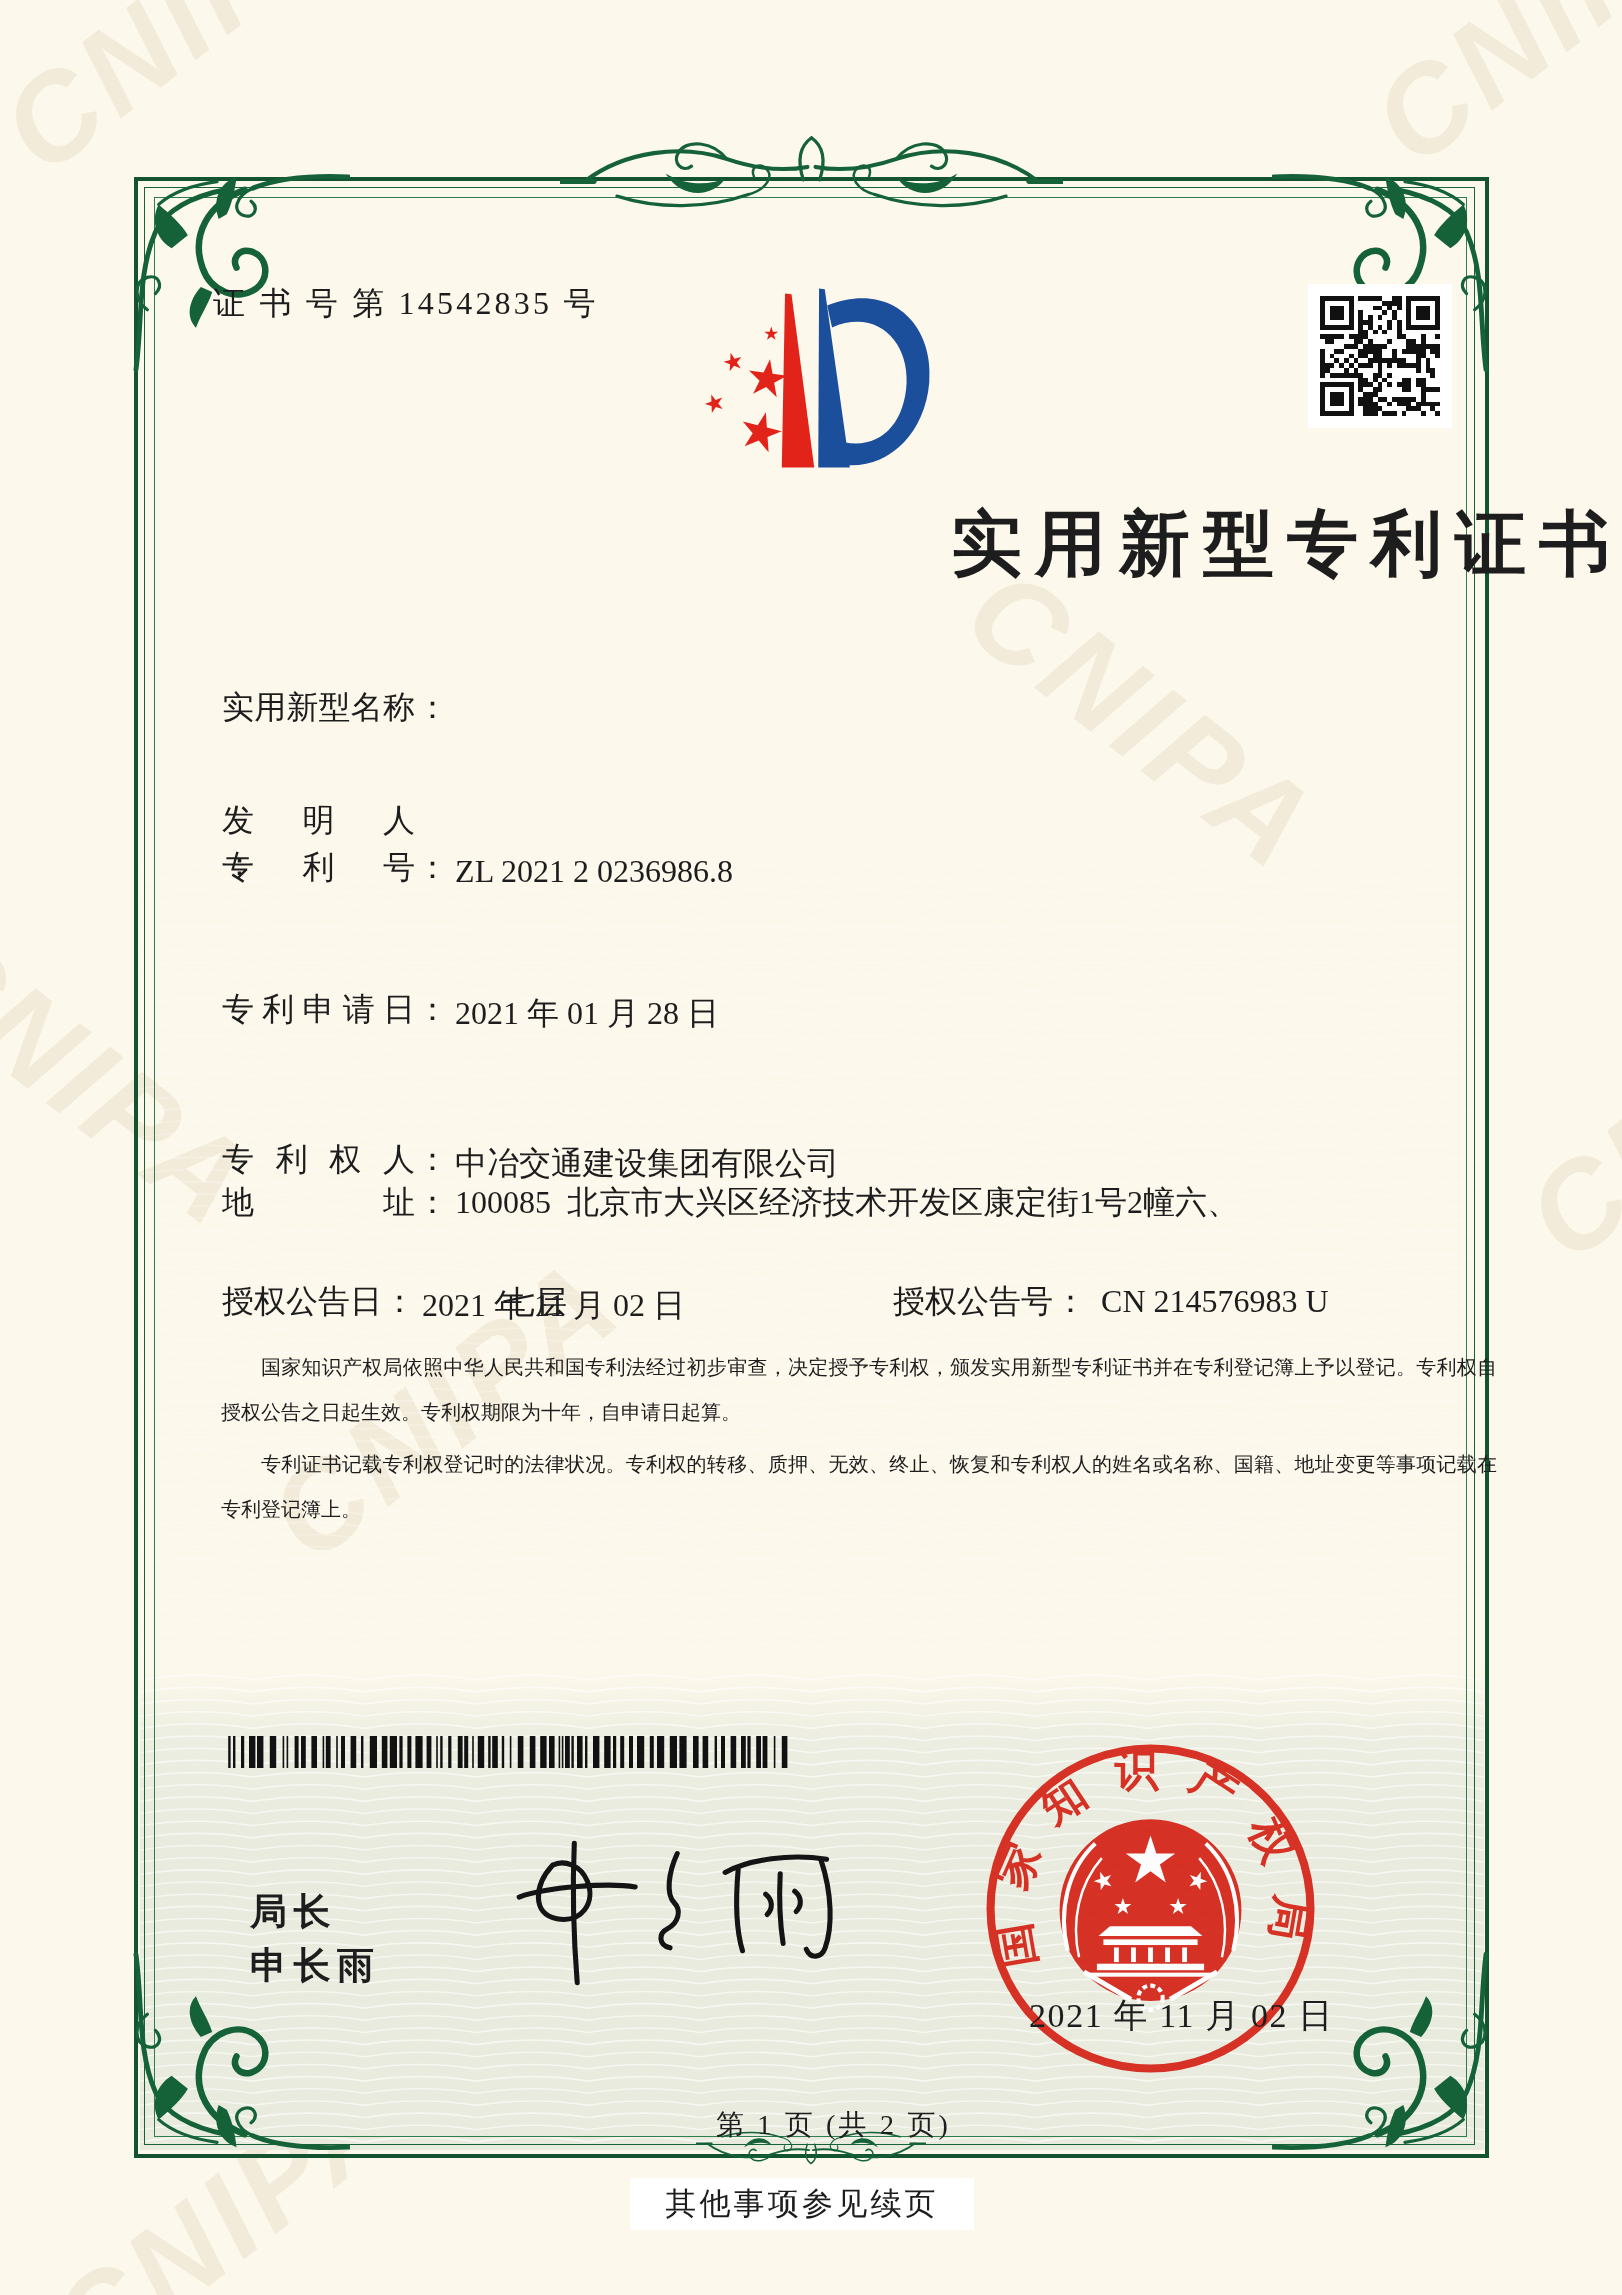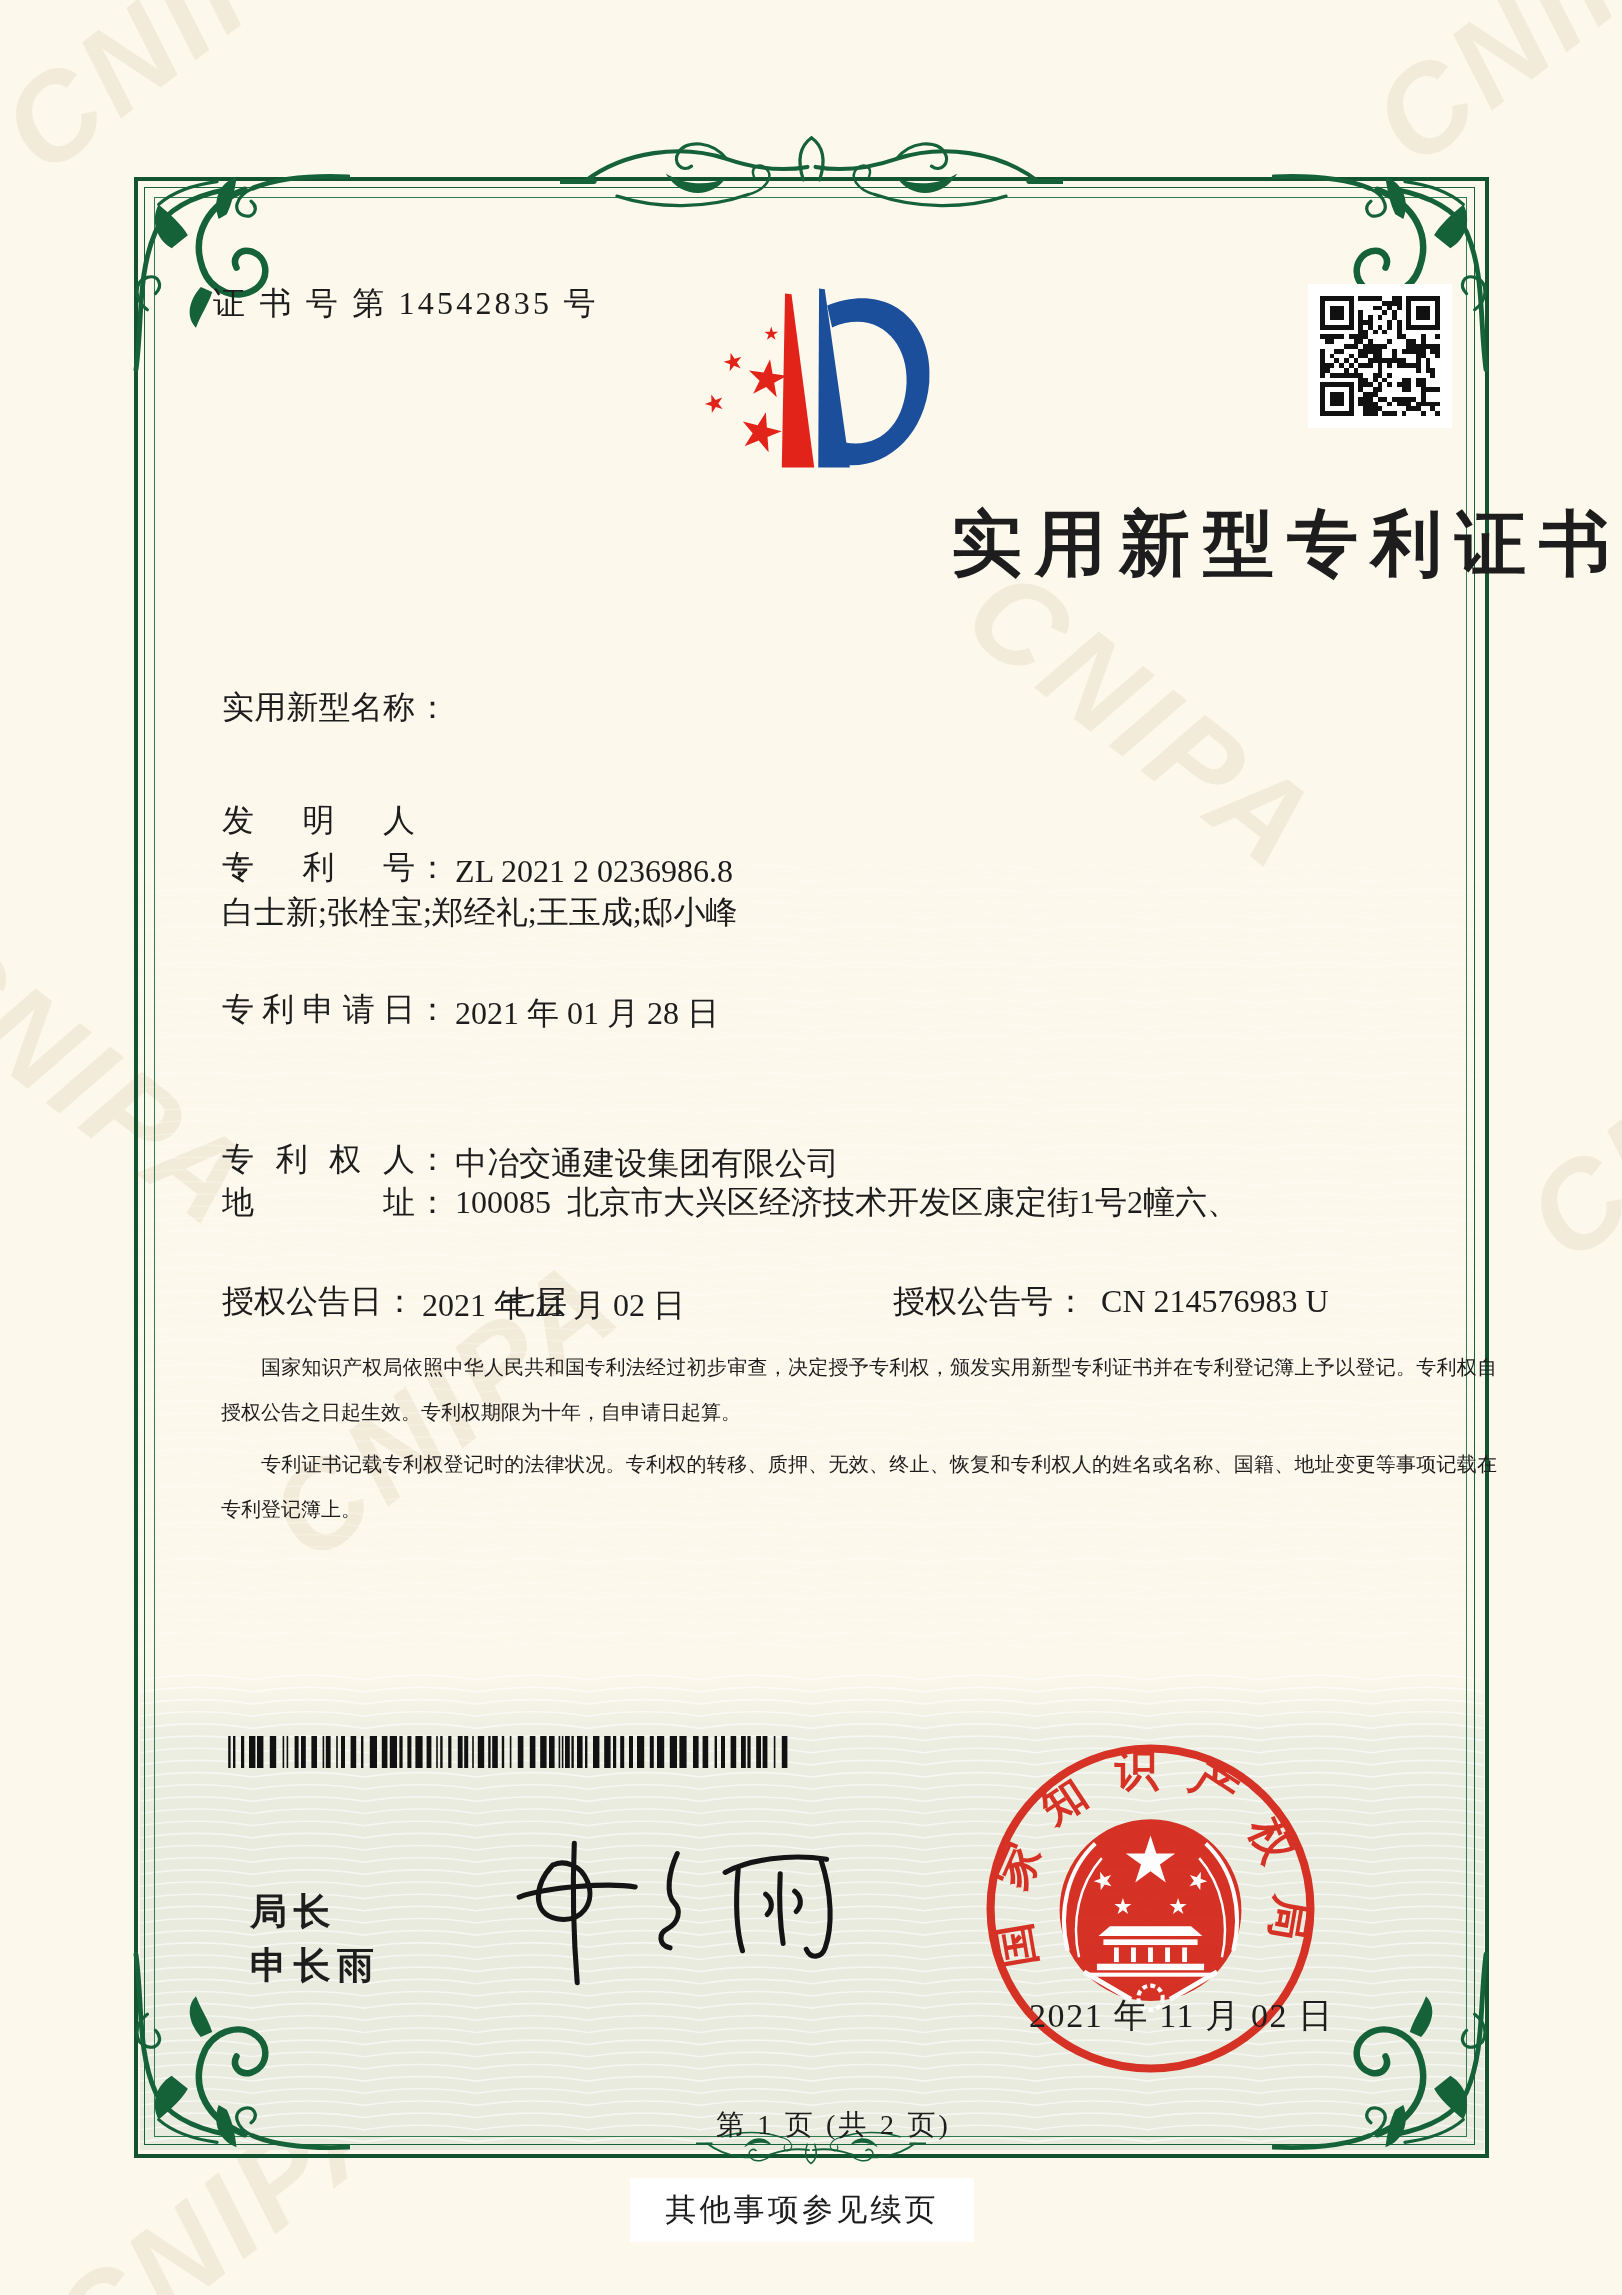--- a/index.html
+++ b/index.html
@@ -44,21 +44,21 @@
   .bodytext p{margin:0;text-indent:2em;}
   .bodytext p + p{margin-top:7.3px;}
   .barcode{position:absolute;left:224px;top:1736px;z-index:5;}
   .signer{position:absolute;left:250px;z-index:5;font-family:"Liberation Sans","DejaVu Sans",sans-serif;
           font-weight:600;font-size:37px;letter-spacing:6.5px;}
   .st{top:1887px;} .sn{top:1941px;}
   .sig{position:absolute;left:438px;top:1832px;z-index:5;}
   .seal{position:absolute;left:980px;top:1738px;z-index:5;opacity:.95;}
   .sealdate{position:absolute;left:1029px;top:1993px;font-size:34px;letter-spacing:1.6px;z-index:6;white-space:pre;}
   .pageinfo{position:absolute;left:0;right:0;top:2106px;text-align:center;font-size:28px;letter-spacing:3.2px;z-index:5;padding-left:44px;}
-  .notestrip{position:absolute;left:630px;top:2178px;width:344px;height:64px;background:#ffffff;z-index:4;
+  .notestrip{position:absolute;left:630px;top:2178px;width:344px;height:52px;background:#ffffff;z-index:4;
              display:flex;align-items:center;justify-content:center;font-size:31px;letter-spacing:3.2px;}
 </style>
 </head>
 <body>
 
 <div class="sheet">
 
   <svg width="0" height="0" style="position:absolute" aria-hidden="true">
     <defs>
       <path id="star5" d="M0,-1 L0.2245,-0.309 L0.9511,-0.309 L0.3633,0.1180 L0.5878,0.809 L0,0.382 L-0.5878,0.809 L-0.3633,0.1180 L-0.9511,-0.309 L-0.2245,-0.309 Z"></path>
@@ -575,21 +575,20 @@
 
   <div class="title">实用新型专利证书</div>
 
   <div class="row r0">
     <span class="lab">实用新型名称</span>
       <span class="col">：</span>
   </div>
   <div class="row r1">
     <span class="lab">发明人</span>
       <span class="col">：</span>
-    <span class="val">白士新;张栓宝;郑经礼;王玉成;邸小峰</span>
   </div>
   <div class="row r2">
     <span class="lab">专利号</span>
       <span class="col">：</span>
     <span class="val">ZL 2021 2 0236986.8</span>
   </div>
   <div class="row r3">
     <span class="lab">专利申请日</span>
       <span class="col">：</span>
     <span class="val">2021 年 01 月 28 日</span>

